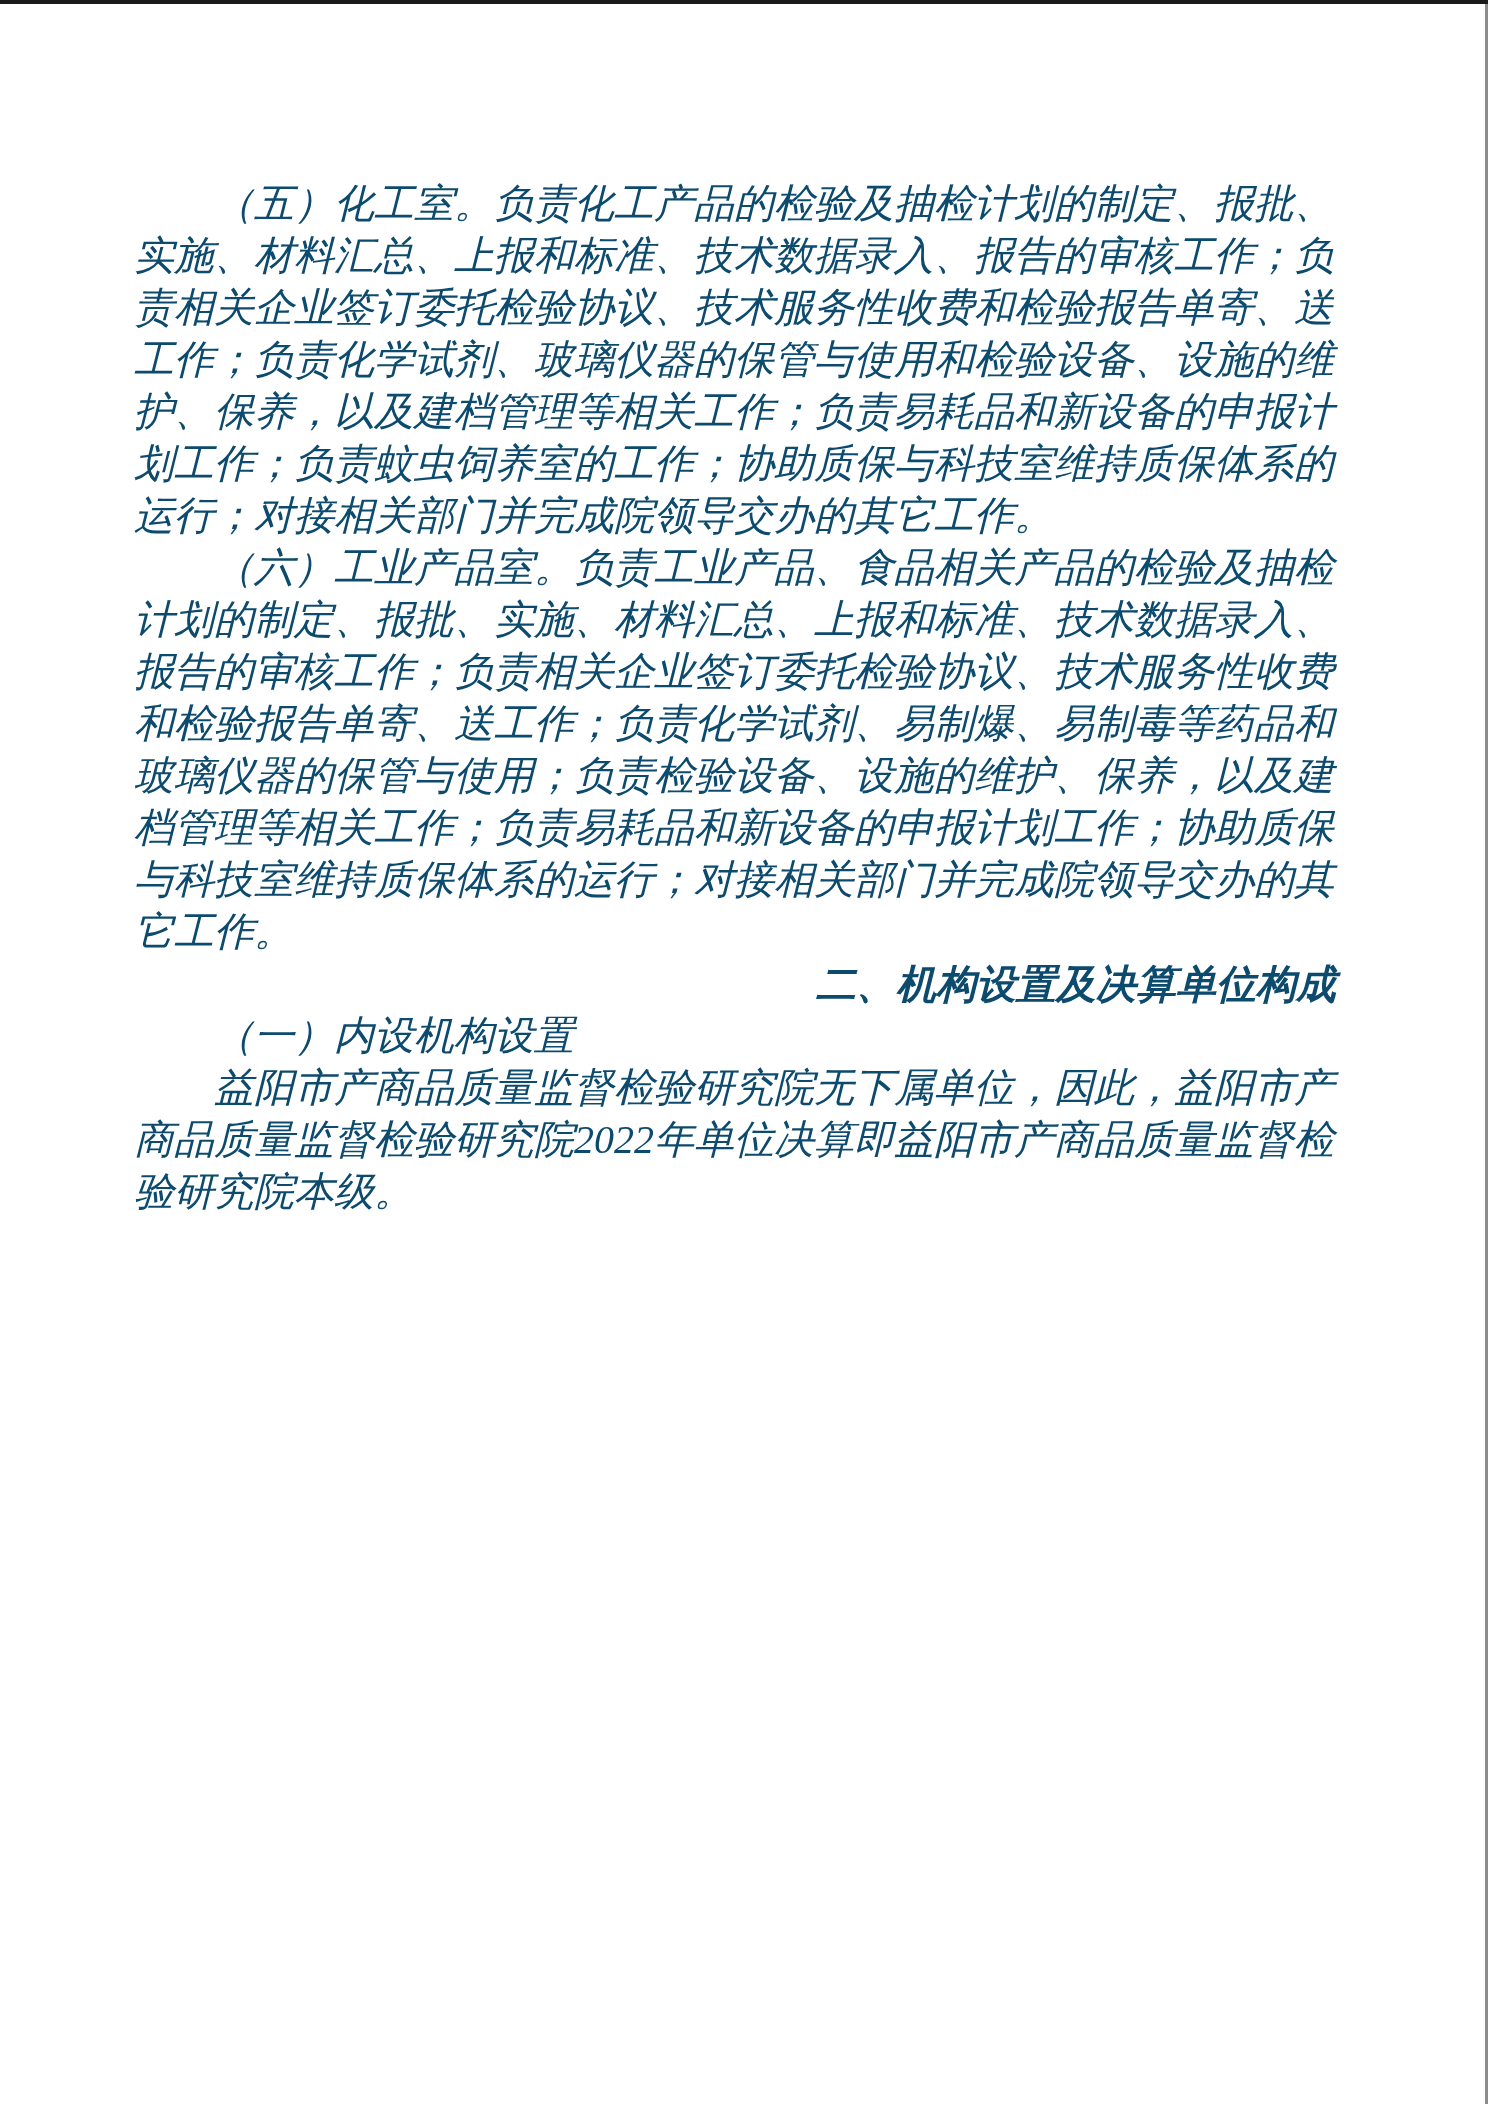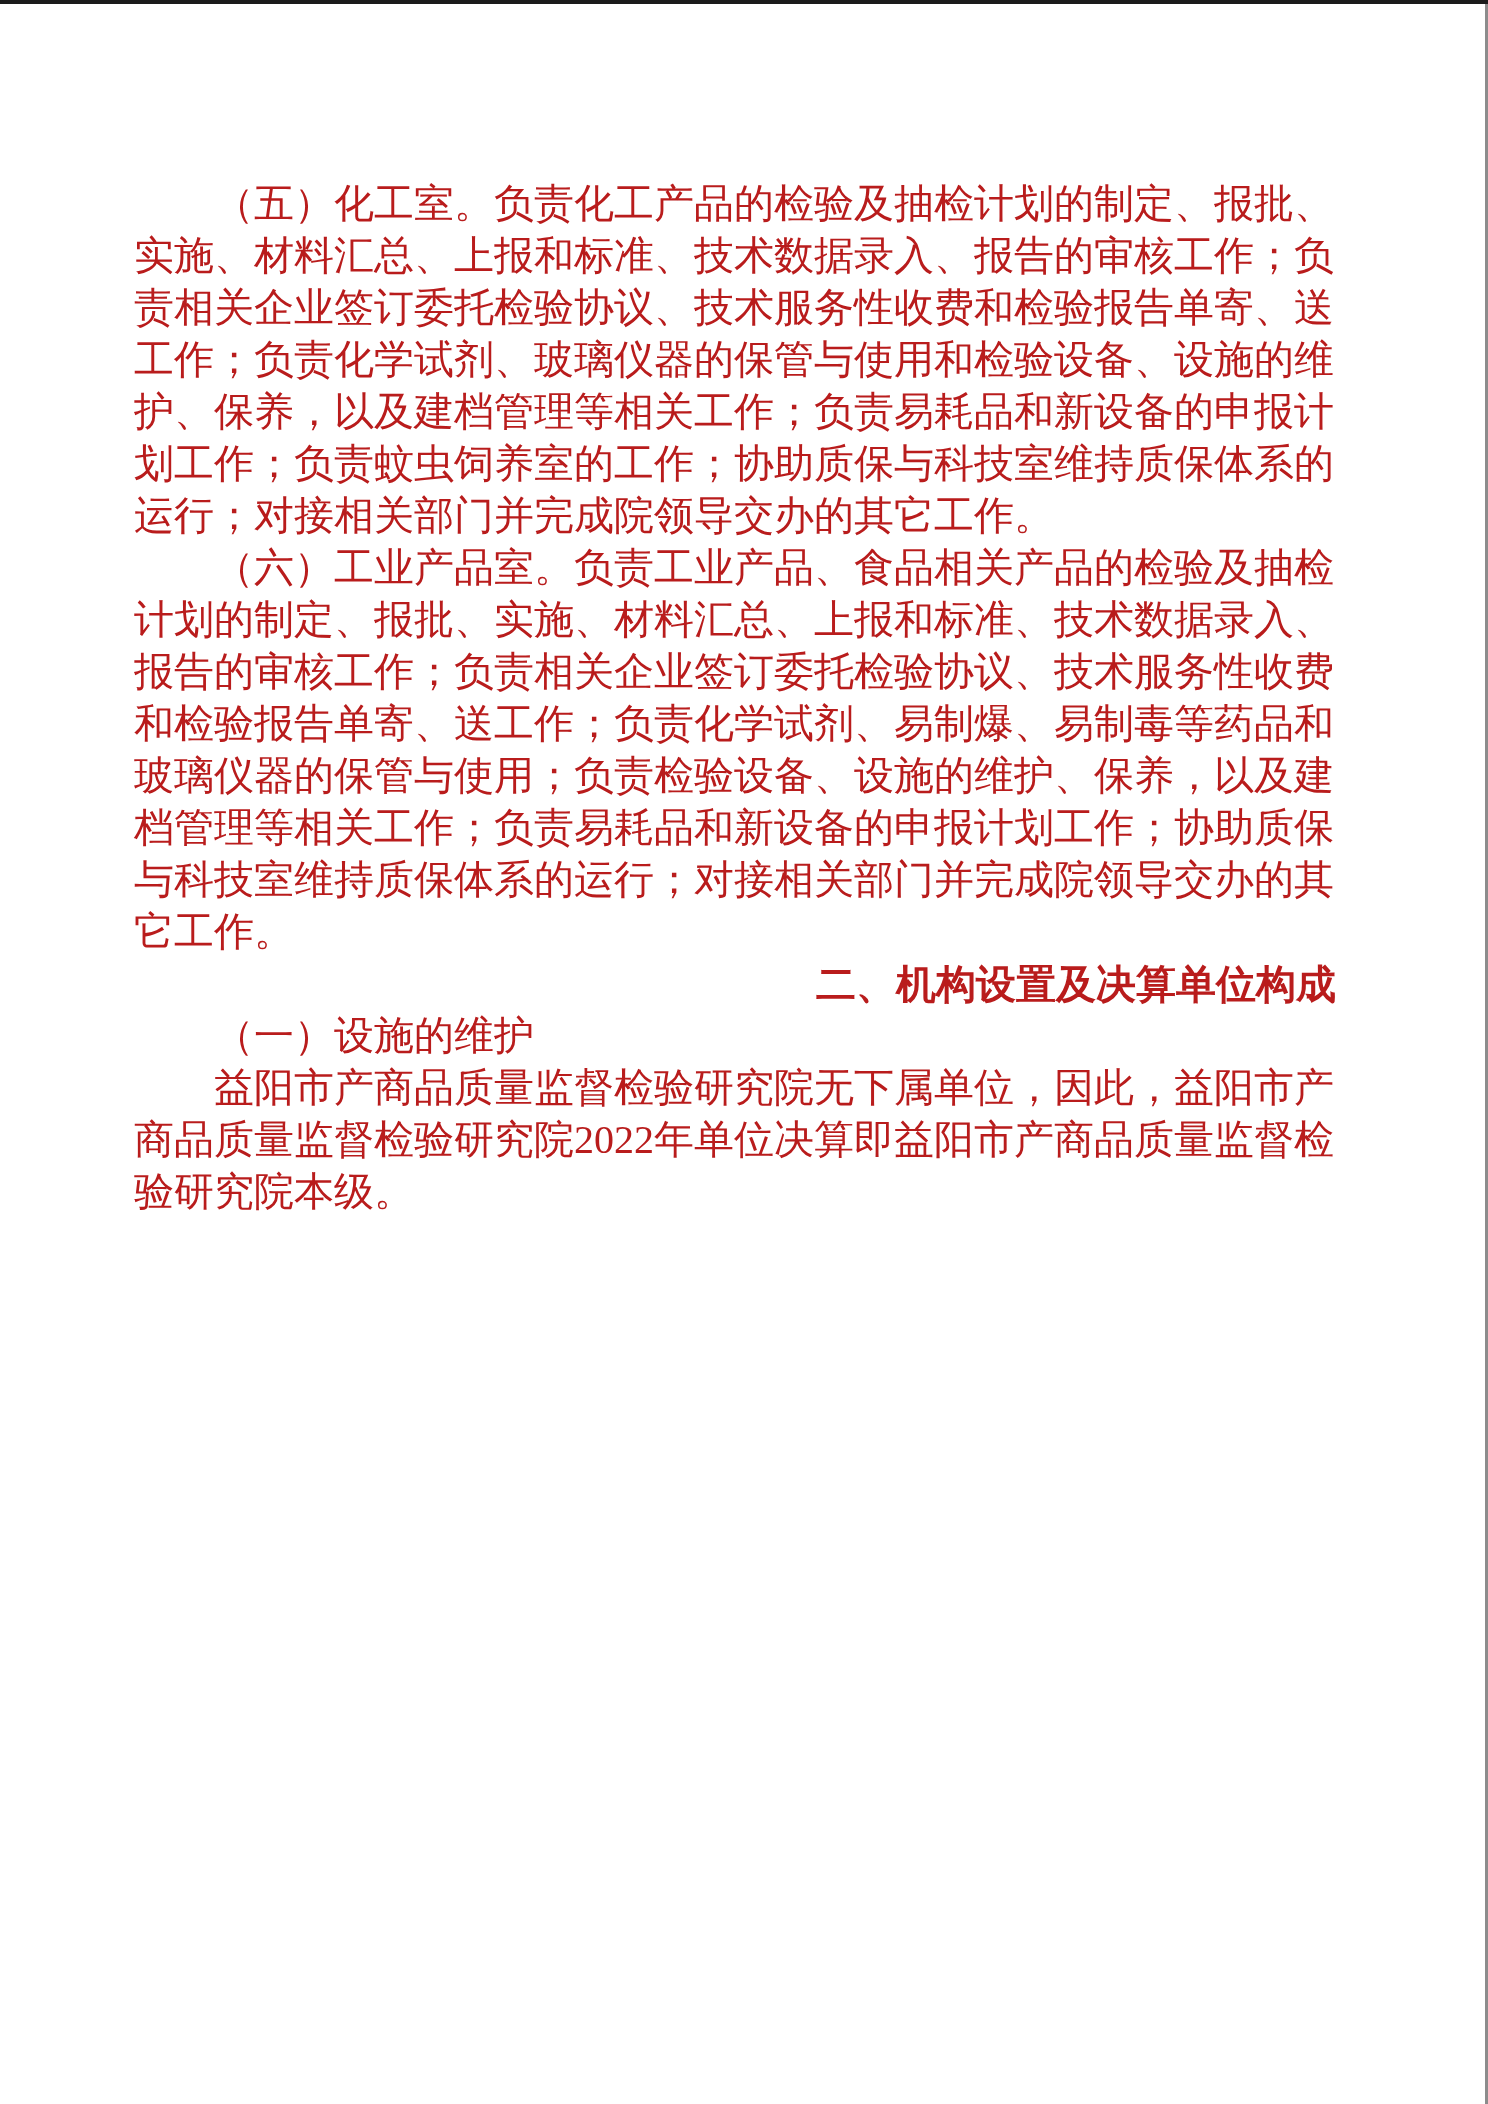--- a/index.html
+++ b/index.html
@@ -48,34 +48,34 @@
     font-weight: 700;
     text-align: right;
   }
 </style>
 </head>
 <body style="background: rgb(255, 255, 255);">
 
 <div class="top-edge-bar" style="background: rgb(27, 27, 27);"></div>
 <div class="right-edge-line" style="background: rgb(140, 140, 140);"></div>
 
-<div class="doc-content" style="color: #b91c1c;">
+<div class="doc-content" style="color: #0c4a6e; font-style: italic;">
   <div class="para">　　（五）化工室。负责化工产品的检验及抽检计划的制定、报批、
 实施、材料汇总、上报和标准、技术数据录入、报告的审核工作；负
 责相关企业签订委托检验协议、技术服务性收费和检验报告单寄、送
 工作；负责化学试剂、玻璃仪器的保管与使用和检验设备、设施的维
 护、保养，以及建档管理等相关工作；负责易耗品和新设备的申报计
 划工作；负责蚊虫饲养室的工作；协助质保与科技室维持质保体系的
 运行；对接相关部门并完成院领导交办的其它工作。</div>
   <div class="para">　　（六）工业产品室。负责工业产品、食品相关产品的检验及抽检
 计划的制定、报批、实施、材料汇总、上报和标准、技术数据录入、
 报告的审核工作；负责相关企业签订委托检验协议、技术服务性收费
 和检验报告单寄、送工作；负责化学试剂、易制爆、易制毒等药品和
 玻璃仪器的保管与使用；负责检验设备、设施的维护、保养，以及建
 档管理等相关工作；负责易耗品和新设备的申报计划工作；协助质保
 与科技室维持质保体系的运行；对接相关部门并完成院领导交办的其
 它工作。</div>
   <div class="para heading">　　二、机构设置及决算单位构成</div>
-  <div class="para">　　（一）设施的维护</div>
+  <div class="para">　　（一）内设机构设置</div>
   <div class="para">　　益阳市产商品质量监督检验研究院无下属单位，因此，益阳市产
 商品质量监督检验研究院2022年单位决算即益阳市产商品质量监督检
 验研究院本级。</div>
 </div>
 
 </body></html>

